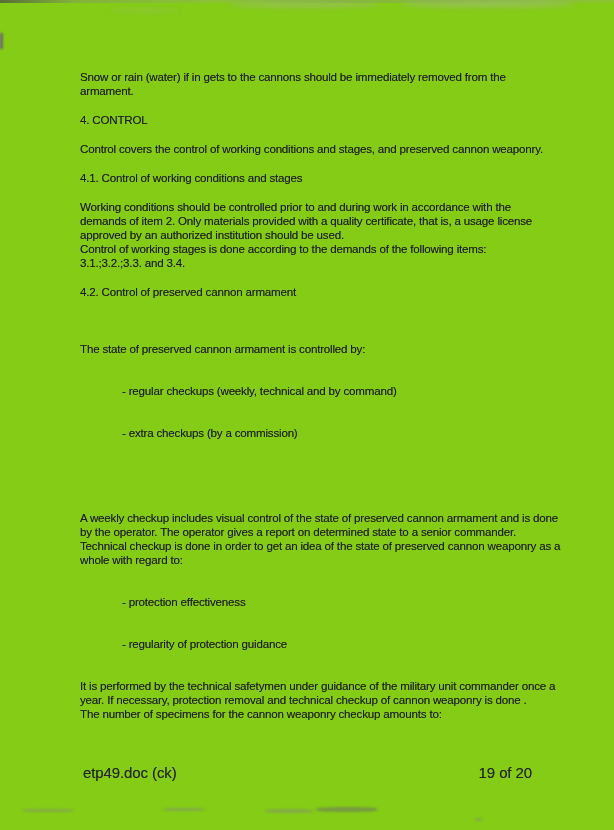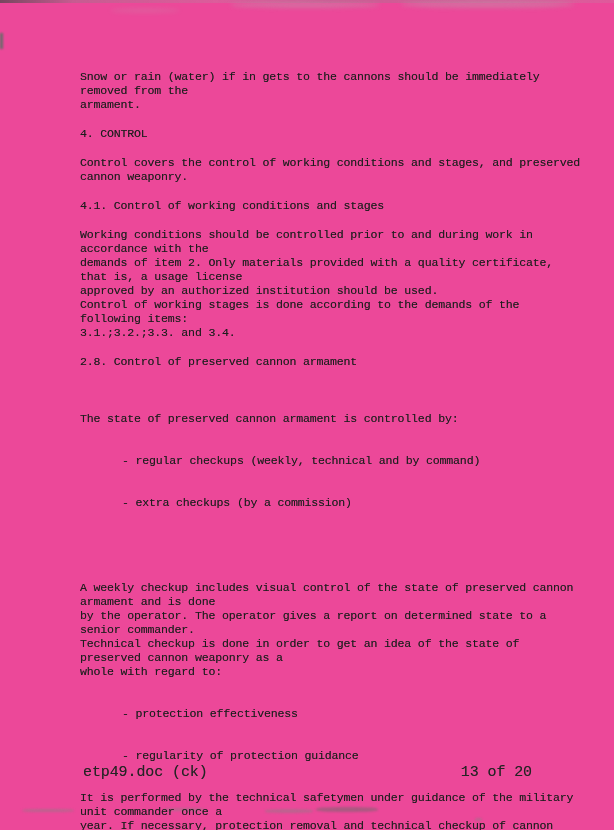--- a/index.html
+++ b/index.html
@@ -4,23 +4,23 @@
 <style>
   html, body {
     margin: 0;
     padding: 0;
     background: #ffffff;
   }
   .page {
     position: relative;
     width: 614px;
     height: 830px;
-    background: #ec4899;
+    background: #84cc16;
     overflow: hidden;
-    font-family: Liberation Mono, monospace;
+    font-family: Liberation Sans, sans-serif;
     color: #1d1d1d;
   }
   .body-text {
     position: absolute;
     left: 80px;
     top: 70px;
     width: 505px;
     font-size: 11.6px;
     line-height: 14px;
     letter-spacing: -0.2px;
@@ -98,21 +98,21 @@
     <div class="para">Control covers the control of working conditions and stages, and preserved cannon weaponry.</div>
 
     <div class="para">4.1. Control of working conditions and stages</div>
 
     <div class="para">Working conditions should be controlled prior to and during work in accordance with the
 demands of item 2. Only materials provided with a quality certificate, that is, a usage license
 approved by an authorized institution should be used.
 Control of working stages is done according to the demands of the following items:
 3.1.;3.2.;3.3. and 3.4.</div>
 
-    <div class="para">2.8. Control of preserved cannon armament</div>
+    <div class="para">4.2. Control of preserved cannon armament</div>
 
     <div class="para">
       <div>The state of preserved cannon armament is controlled by:</div>
       <div class="indent">- regular checkups (weekly, technical and by command)</div>
       <div class="indent">- extra checkups (by a commission)</div>
     </div>
 
     <div class="para">
       <div>A weekly checkup includes visual control of the state of preserved cannon armament and is done
 by the operator. The operator gives a report on determined state to a senior commander.
@@ -125,16 +125,16 @@
 The number of specimens for the cannon weaponry checkup amounts to:</div>
       
       
       
     </div>
 
   </div>
 
   <div class="footer">
     <span class="footer-left">etp49.doc (ck)</span>
-    <span class="footer-right">13 of 20</span>
+    <span class="footer-right">19 of 20</span>
   </div>
 
 </div>
 
 </body></html>

